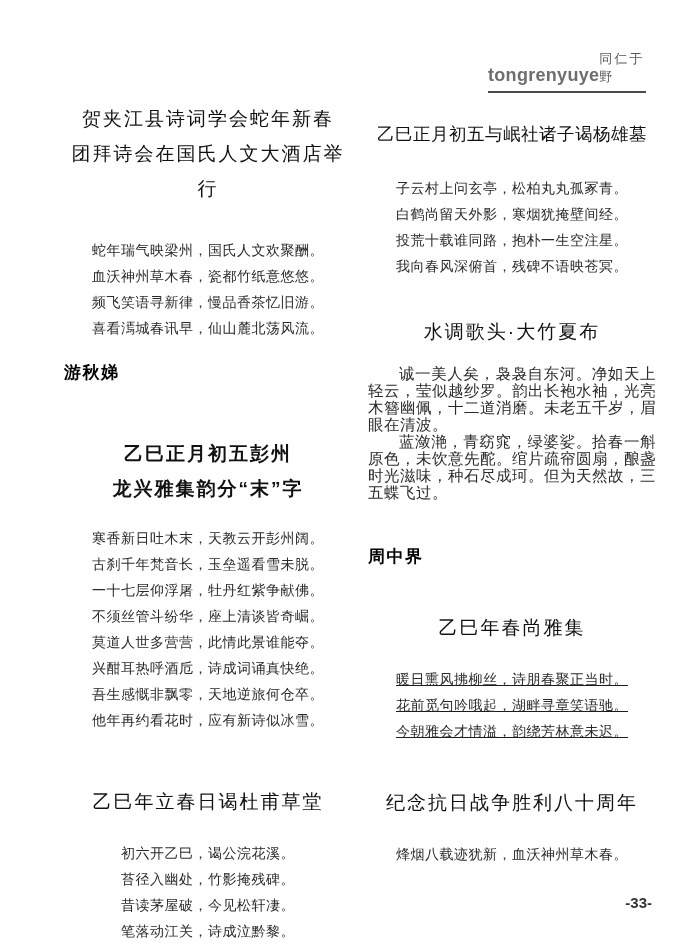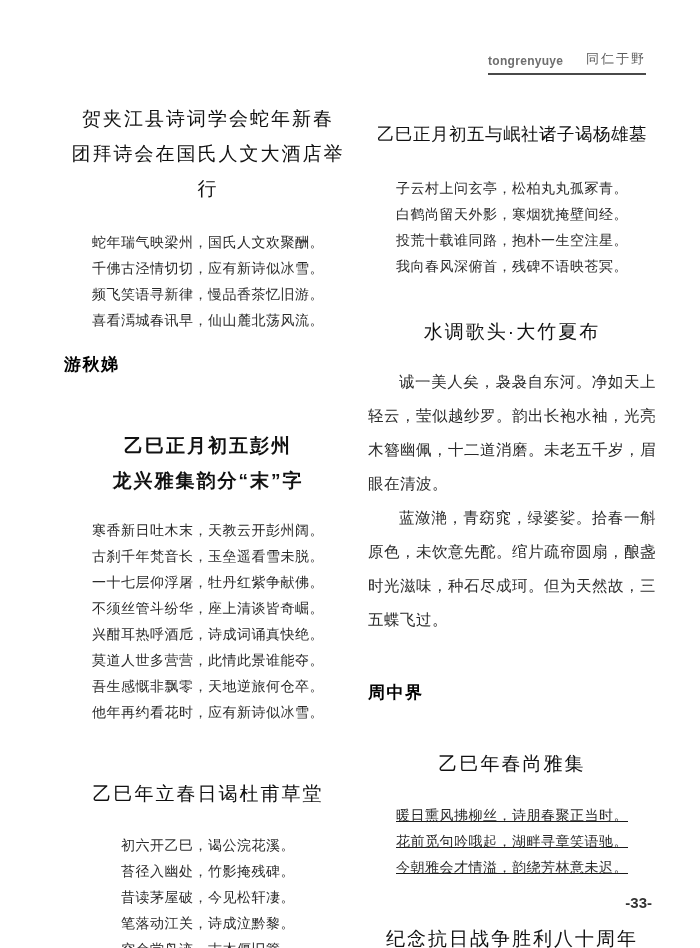--- a/index.html
+++ b/index.html
@@ -13,21 +13,21 @@
     color:#1c1c1c;
   }
   
   .header {
     position:absolute; top:50px; right:54px; width:158px;
     border-bottom:2px solid #4a4a4a;
     padding-bottom:5px;
     display:flex; justify-content:space-between; align-items:flex-end;
   }
   .header .logo {
-    font-size:12px; font-weight:bold; color:#6e6e6e; letter-spacing:0.3px;
+    font-size:18px; font-weight:bold; color:#6e6e6e; letter-spacing:0.3px;
   }
   .header .cn-title {
     font-size:13px; color:#5a5a5a; letter-spacing:2px;
     font-family:Liberation Serif, serif;
   }
   
   .columns {
     position:absolute; top:88px; left:64px; right:44px;
     display:flex; gap:16px;
   }
@@ -44,21 +44,21 @@
   .poem { text-align:center; }
   .poem-line {
     font-family:"Liberation Serif", serif;
     font-size:14px; line-height:26px; color:#2a2a2a;
     letter-spacing:0.5px; white-space:nowrap;
   }
   
   .ci p {
     margin:0; text-indent:2em; text-align:justify;
     font-family:"Liberation Serif", serif;
-    font-size:15.5px; line-height:34px; color:#2a2a2a;
+    font-size:15.5px; line-height:17px; color:#2a2a2a;
     letter-spacing:0.5px;
   }
   .author {
     font-size:17px; font-weight:bold; color:#000;
     letter-spacing:1.5px; text-align:left;
   }
   .page-number {
     position:absolute; right:48px; bottom:37px;
     font-size:15px; font-weight:bold; color:#333;
     font-family:"Liberation Sans", sans-serif;
@@ -75,41 +75,41 @@
   </div>
 
   <div class="columns">
 
     <div class="col">
       <div class="sec-title" style="margin-top:13px;">
         <div>贺夹江县诗词学会蛇年新春</div>
         <div>团拜诗会在国氏人文大酒店举行</div>
       </div>
 
-      <div class="poem" style="margin-top:24px;">
+      <div class="poem" style="margin-top:32px;">
           <div class="poem-line">蛇年瑞气映梁州，国氏人文欢聚酬。</div>
-          <div class="poem-line">千佛古泾情切切，应有新诗似冰雪。</div>
+          <div class="poem-line">血沃神州草木春，瓷都竹纸意悠悠。</div>
           <div class="poem-line">频飞笑语寻新律，慢品香茶忆旧游。</div>
           <div class="poem-line">喜看漹城春讯早，仙山麓北荡风流。</div>
         </div>
 
       <div class="author" style="margin-top:19px;">游秋娣</div>
 
       <div class="sec-title" style="margin-top:52px;font-weight:bold;">
         <div>乙巳正月初五彭州</div>
         <div>龙兴雅集韵分“末”字</div>
       </div>
 
       <div class="poem" style="margin-top:20px;">
           <div class="poem-line">寒香新日吐木末，天教云开彭州阔。</div>
           <div class="poem-line">古刹千年梵音长，玉垒遥看雪未脱。</div>
           <div class="poem-line">一十七层仰浮屠，牡丹红紫争献佛。</div>
           <div class="poem-line">不须丝管斗纷华，座上清谈皆奇崛。</div>
+          <div class="poem-line">莫道人世多营营，此情此景谁能夺。</div>
           <div class="poem-line">兴酣耳热呼酒卮，诗成词诵真快绝。</div>
-          <div class="poem-line">莫道人世多营营，此情此景谁能夺。</div>
           <div class="poem-line">吾生感慨非飘零，天地逆旅何仓卒。</div>
           <div class="poem-line">他年再约看花时，应有新诗似冰雪。</div>
         </div>
 
       <div class="sec-title" style="margin-top:50px;">乙巳年立春日谒杜甫草堂</div>
 
       <div class="poem" style="margin-top:22px;">
           <div class="poem-line">初六开乙巳，谒公浣花溪。</div>
           <div class="poem-line">苔径入幽处，竹影掩残碑。</div>
           <div class="poem-line">昔读茅屋破，今见松轩凄。</div>

